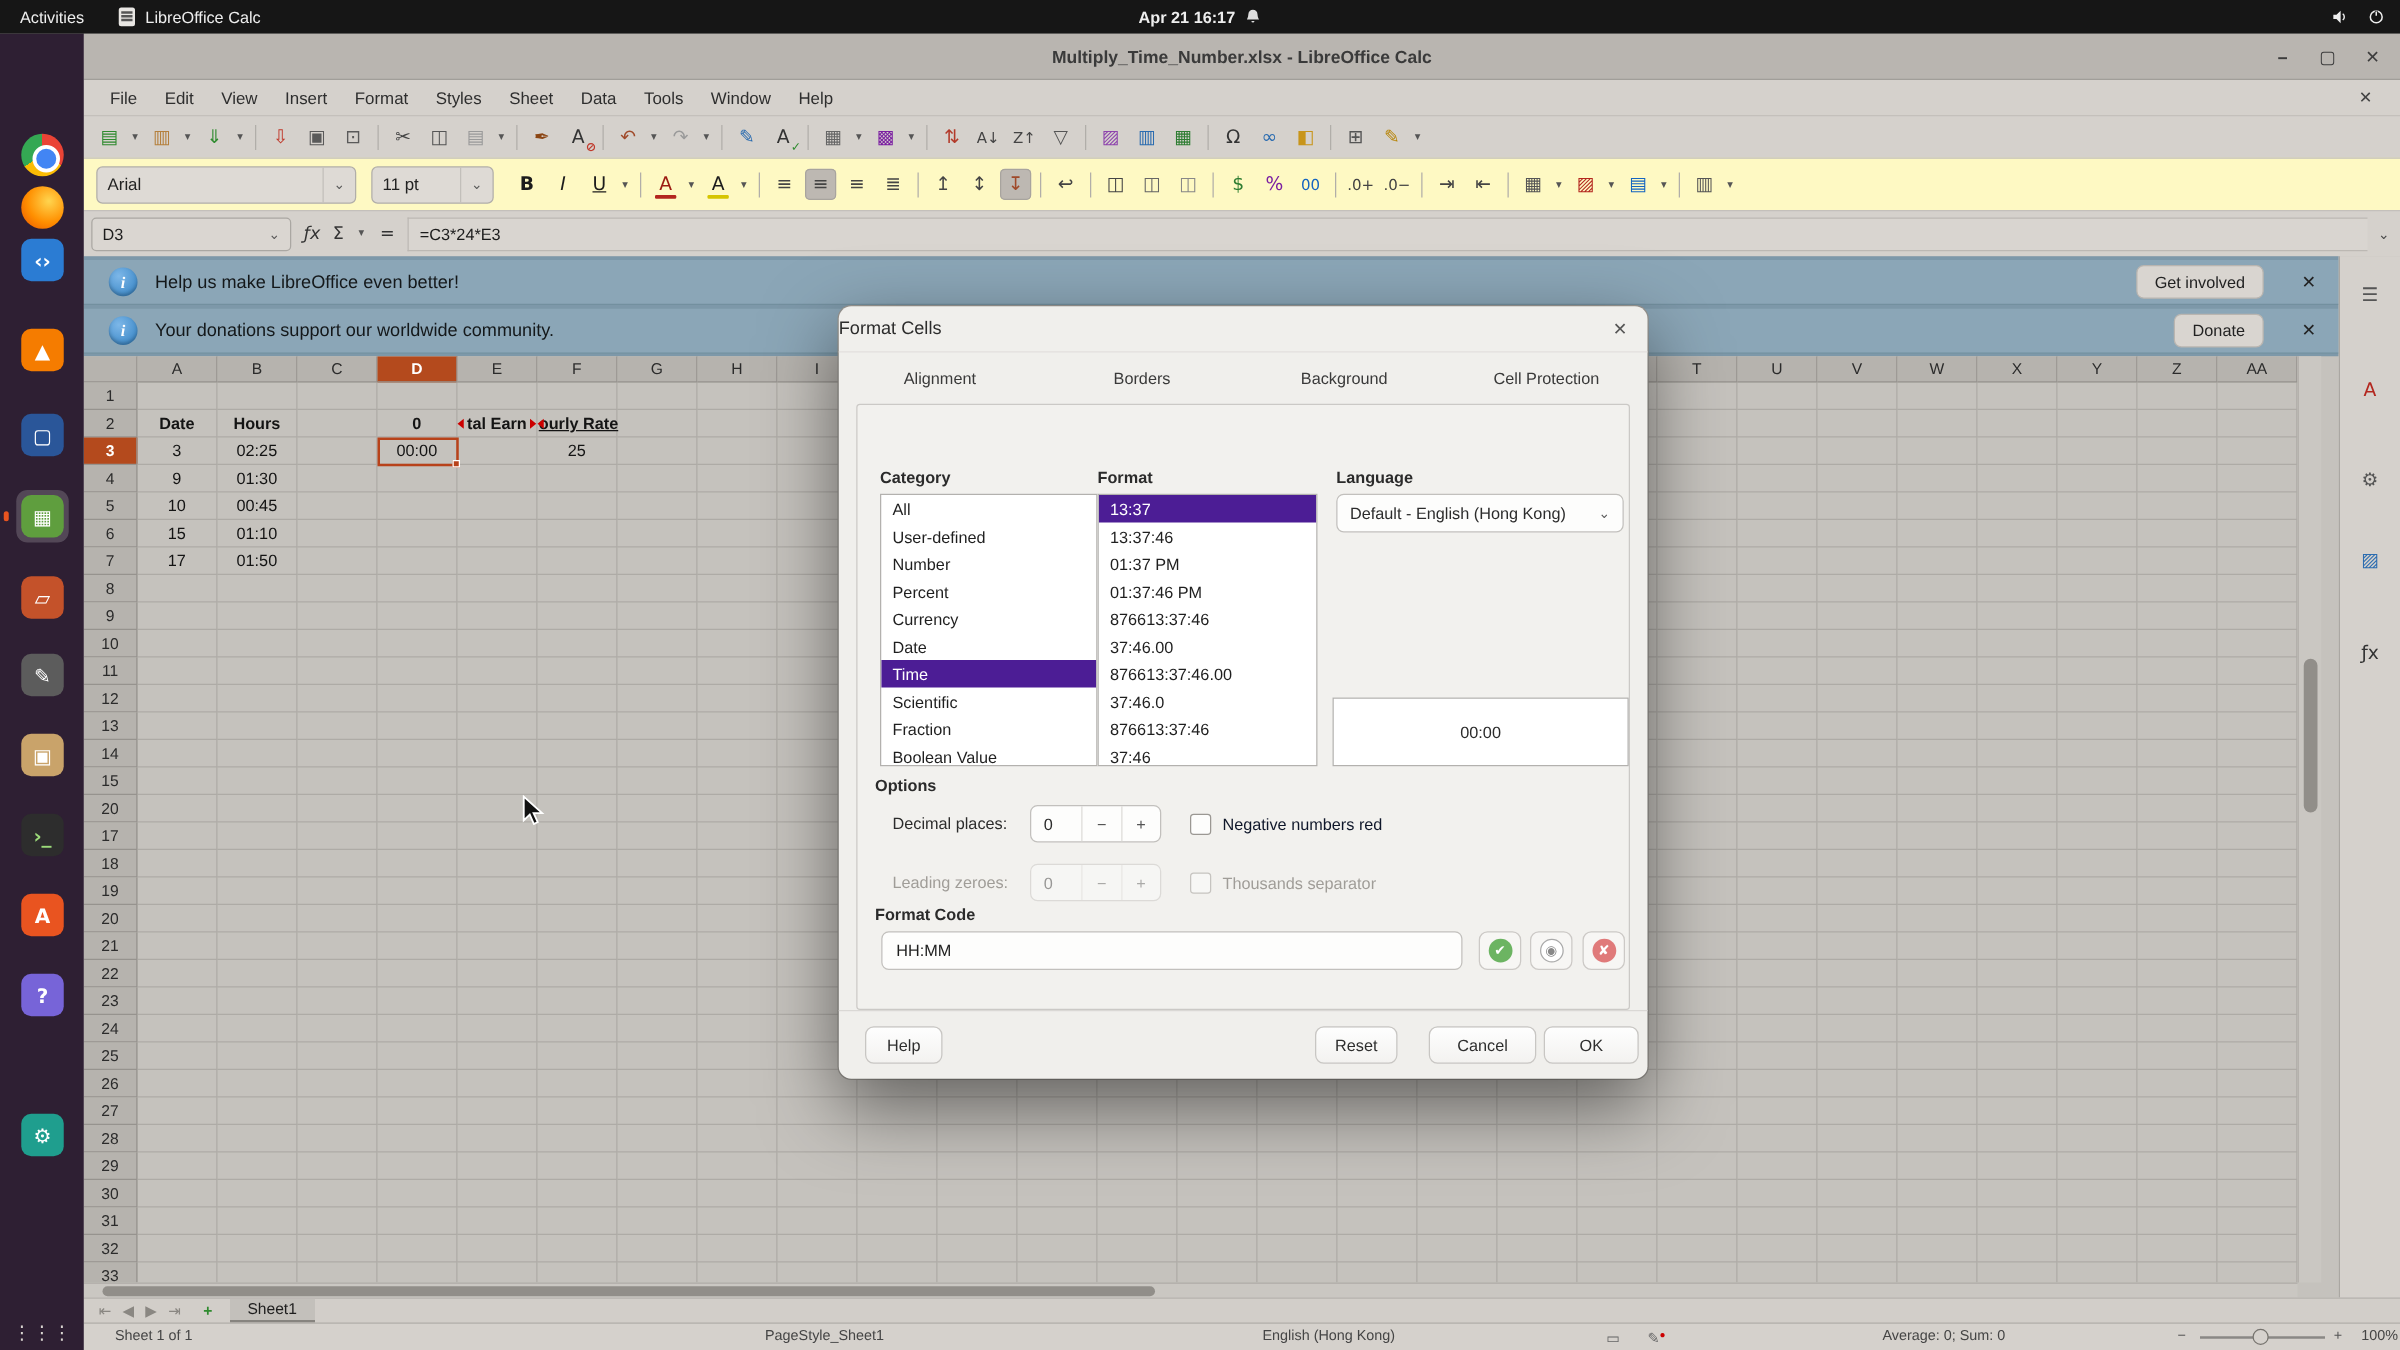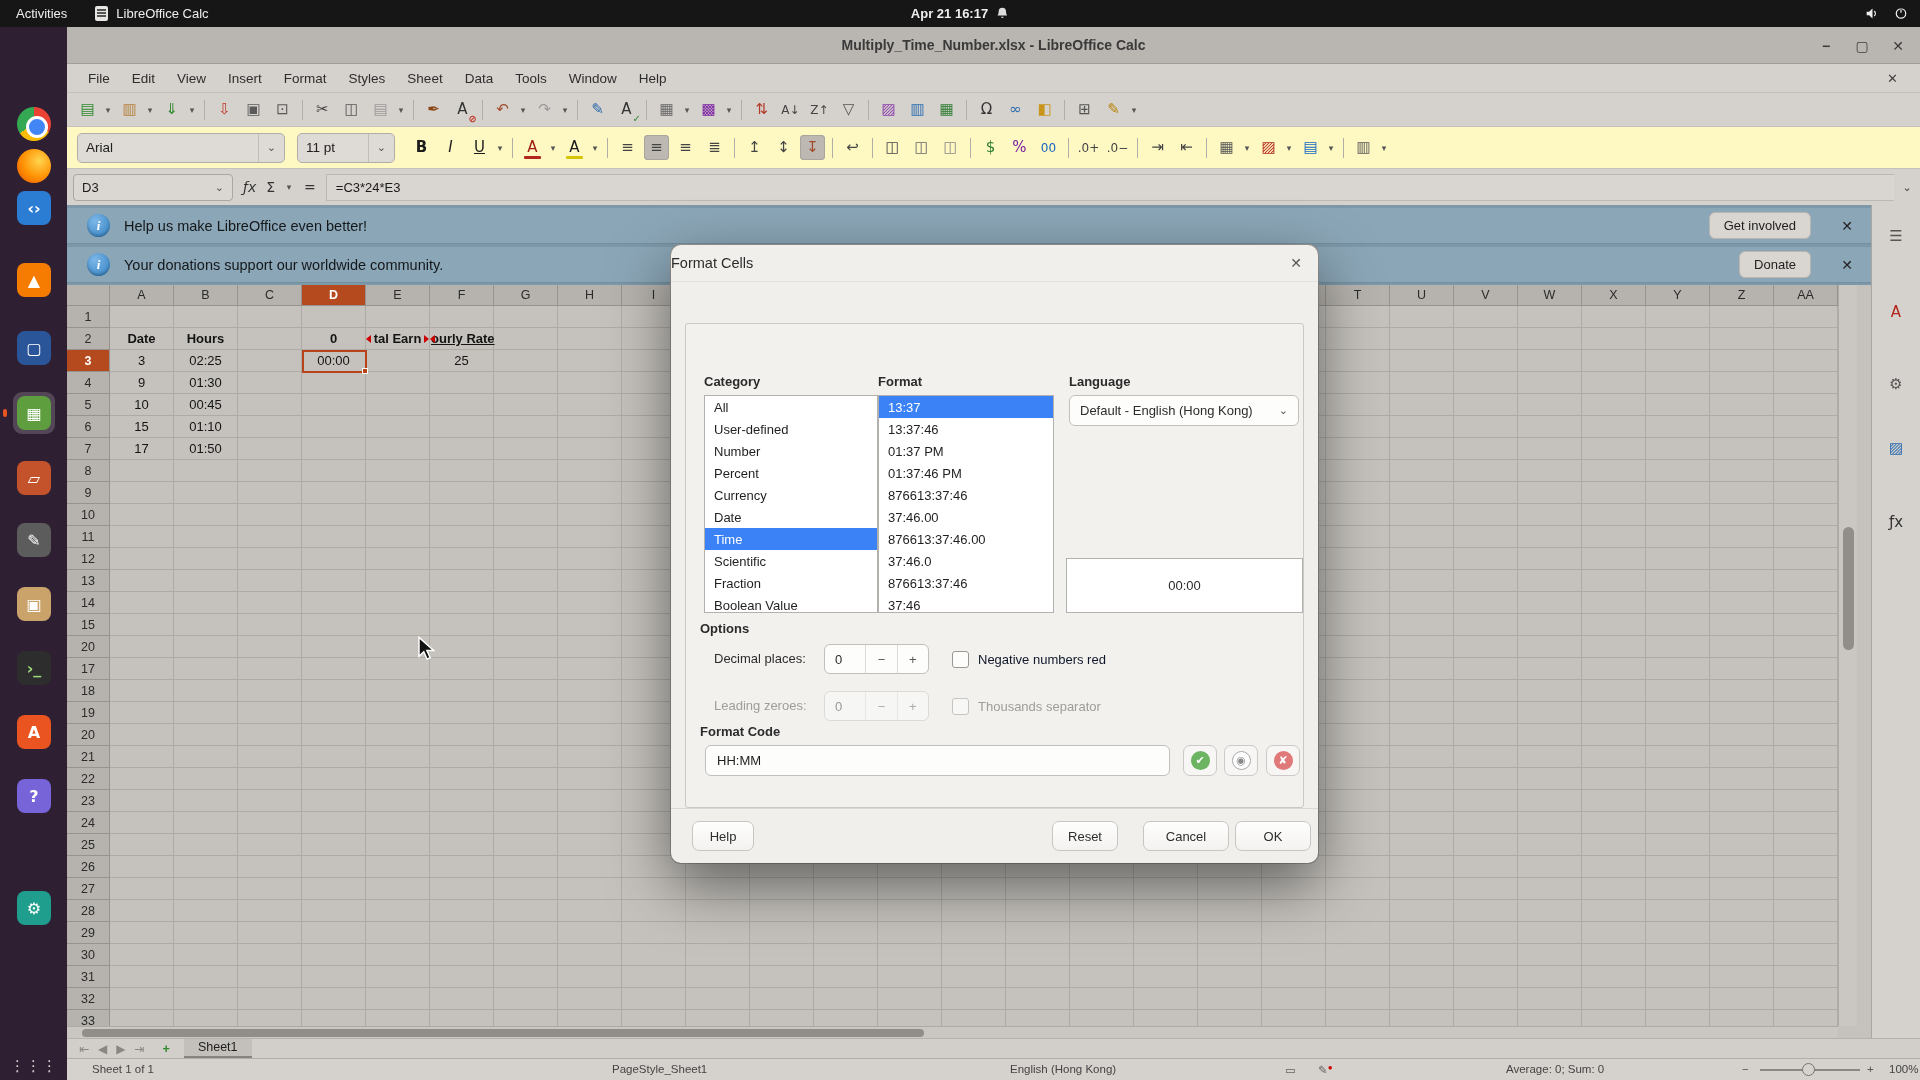--- a/index.html
+++ b/index.html
@@ -93,21 +93,21 @@
   #dlg-x{position:absolute;right:16px;top:10px;color:#555;font-size:14px}
   #tabs1{position:absolute;left:0;top:37px;width:647px;height:40px;display:flex}
   #tabs1 .t1{flex:1;display:flex;align-items:center;justify-content:center;color:#3a3a3a}
   #notebook{position:absolute;left:14px;top:78px;width:619px;height:485px;background:#f2f1ee;border:1px solid #cbc9c6;border-radius:3px}
   #tabs2{position:absolute;left:0;top:0;width:100%;height:38px;display:flex;border-bottom:1px solid #d8d6d3}
   #tabs2 .t2{flex:1;display:flex;align-items:center;justify-content:center;position:relative;color:#3a3a3a}
   #tabs2 .t2.on::after{content:"";position:absolute;left:11%;right:11%;bottom:0;height:3px;background:#e8551d}
   .dlg-label{position:absolute;font-weight:700;color:#2b2b2b}
   .listbox{position:absolute;background:#fff;border:1px solid #b3b1ae;overflow:hidden}
   .li{height:22px;display:flex;align-items:center;padding-left:9px;color:#1f1f1f}
-  .li.sel{background:#3b82f6;color:#fff}
+  .li.sel{background:#4c1d95;color:#fff}
   #langcombo{position:absolute;left:383px;top:71px;width:230px;height:31px;background:#fdfdfc;border:1px solid #c2c0bd;border-radius:6px;display:flex;align-items:center;justify-content:space-between;padding:0 10px;font-size:13px}
   #preview{position:absolute;left:380px;top:234px;width:237px;height:55px;background:#fff;border:1px solid #b3b1ae;display:flex;align-items:center;justify-content:center;color:#2b2b2b}
   .spin{position:absolute;width:105px;height:30px;background:#fdfdfc;border:1px solid #c2c0bd;border-radius:6px;display:flex;align-items:center;font-size:13px}
   .spin .v{width:41px;padding-left:10px}
   .spin .s{width:32px;height:100%;display:flex;align-items:center;justify-content:center;border-left:1px solid #dddbd8;color:#555}
   .spin.dis{opacity:.45}
   .cb{position:absolute;display:flex;align-items:center;gap:9px;color:#0f172a}
   .cb .box{width:17px;height:17px;background:#fdfdfc;border:1px solid #9b9893;border-radius:3px}
   .cb.dis{color:#a09d98}
   .cb.dis .box{opacity:.5}
@@ -1433,20 +1433,26 @@
   <div class="zoomthumb"></div>
   <span class="st" style="left:1800px;color:#555">+</span>
   <span class="st" style="left:1822px">100%</span>
 </div>
 
 <div id="dialog" class="abs">
   <div id="dlg-title">
       <span>Format Cells</span>
     </div>
   <span id="dlg-x">✕</span>
+  <div id="tabs1">
+      <div class="t1">Alignment</div>
+      <div class="t1">Borders</div>
+      <div class="t1">Background</div>
+      <div class="t1">Cell Protection</div>
+    </div>
   <div id="notebook">
     <span class="dlg-label" style="left:18px;top:50px">Category</span>
     <span class="dlg-label" style="left:192px;top:50px">Format</span>
     <span class="dlg-label" style="left:383px;top:50px">Language</span>
     <div class="listbox" id="catlist" style="left:18px;top:71px;width:174px;height:218px">
         <div class="li">All</div>
         <div class="li">User-defined</div>
         <div class="li">Number</div>
         <div class="li">Percent</div>
         <div class="li">Currency</div>

